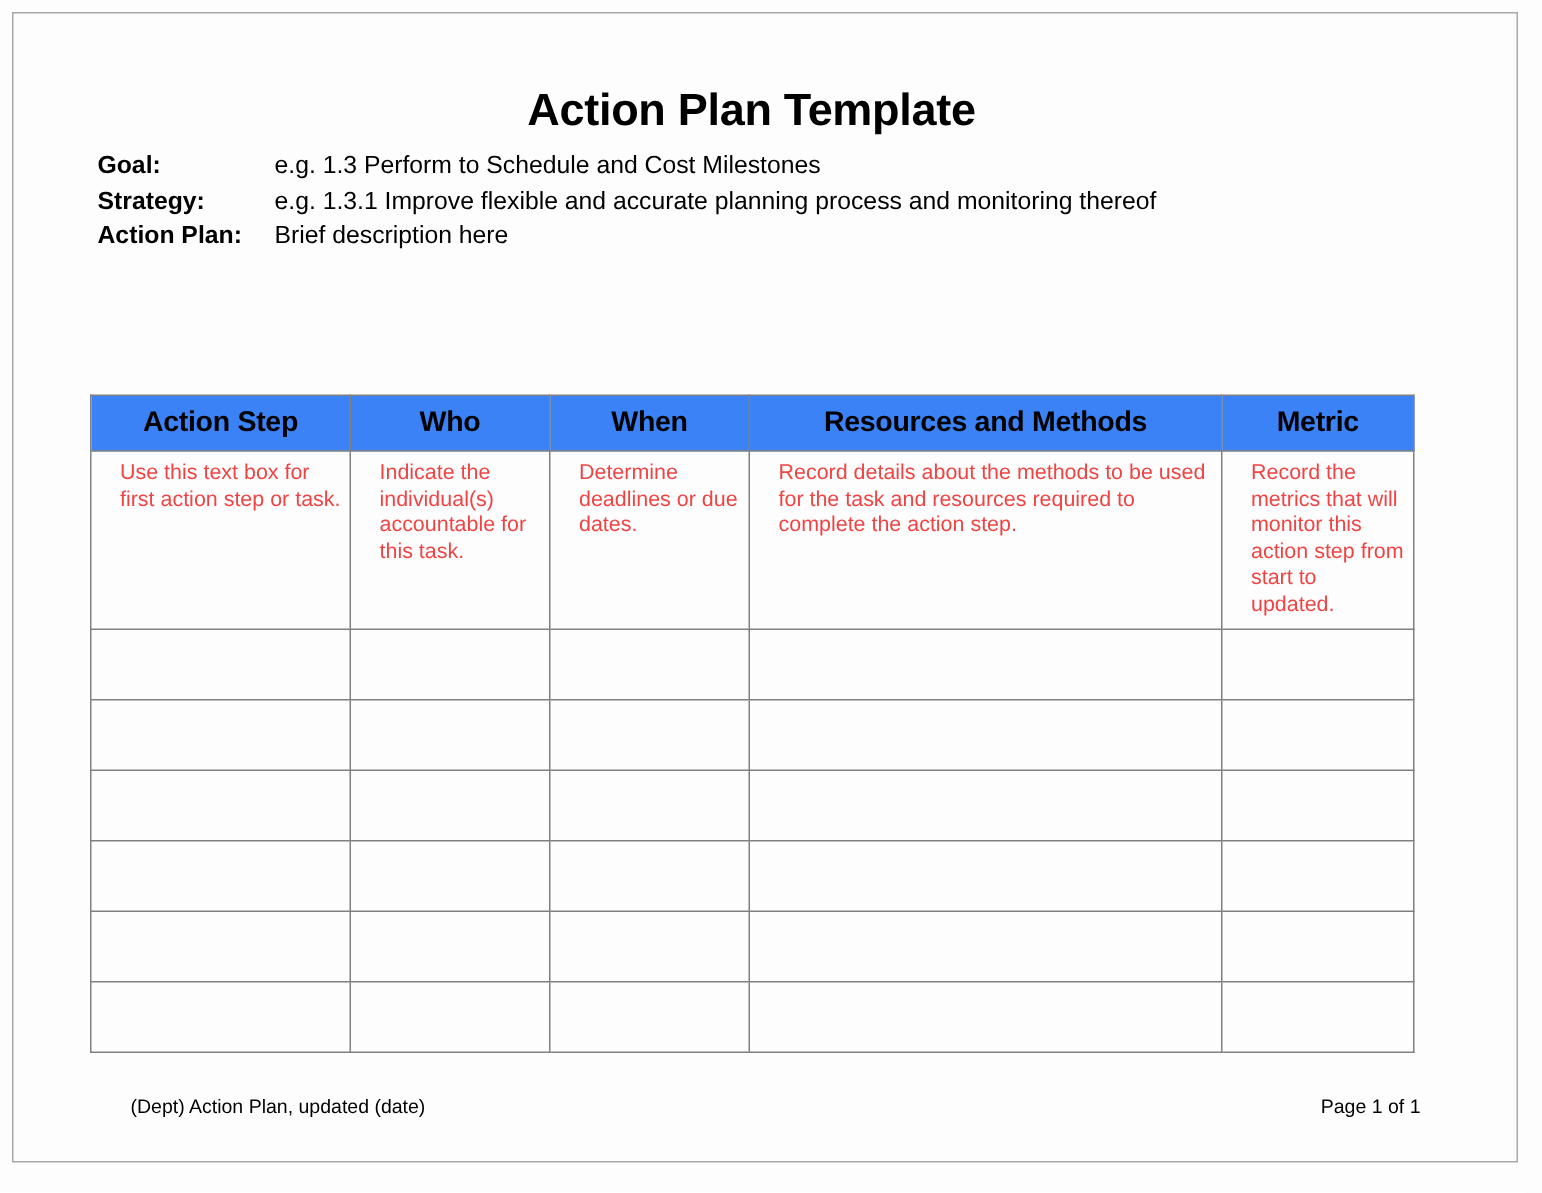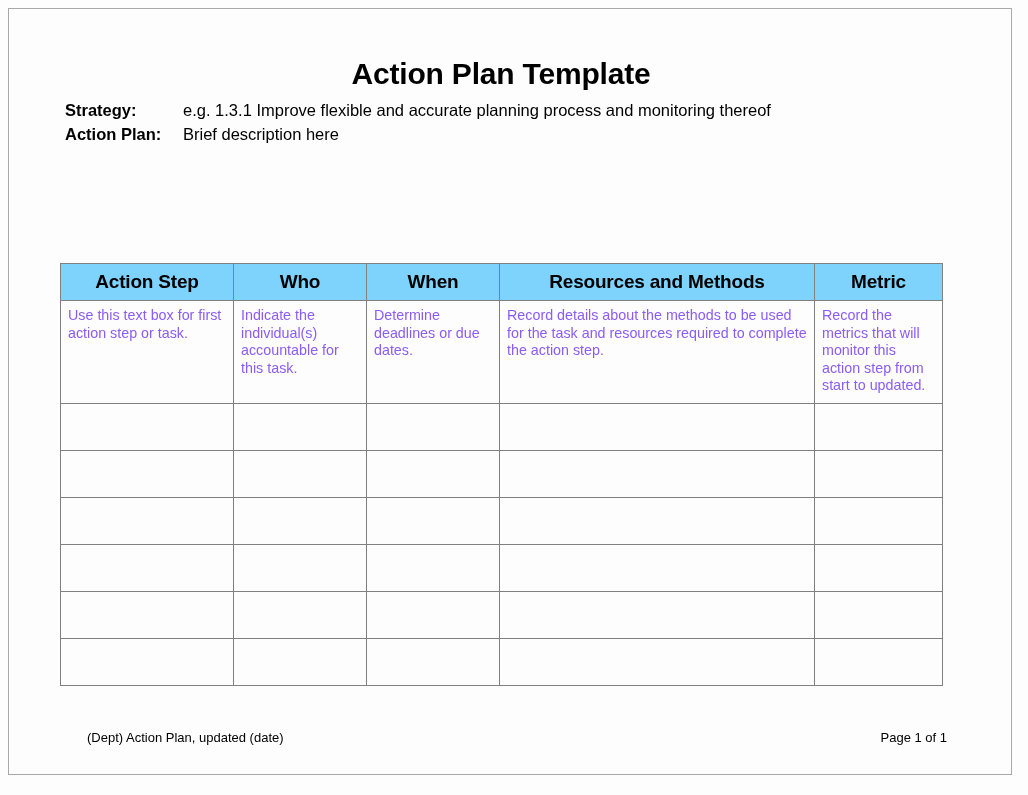--- a/index.html
+++ b/index.html
@@ -82,34 +82,34 @@
     width: 882px;
     border-collapse: collapse;
     table-layout: fixed;
   }
   .tbl td, .tbl th {
     border: 1px solid #808080;
     padding: 0;
     vertical-align: top;
   }
   .tbl th {
-    background: #7dd3fc;
+    background: #3b82f6;
     text-align: center;
     font-size: 19px;
     font-weight: bold;
     height: 36px;
     line-height: 36px;
     padding: 0 2px;
     letter-spacing: -0.2px;
   }
   .tbl td.hint {
-    color: #8b5cf6;
+    color: #ef4444;
     font-size: 14.3px;
     line-height: 17.6px;
-    padding: 6px 6px 6px 7px;
+    padding: 6px 6px 6px 19px;
     height: 90px;
   }
   .tbl td.blank {
     height: 46px;
   }
   col.c1 { width: 173px; }
   col.c2 { width: 133px; }
   col.c3 { width: 133px; }
   col.c4 { width: 315px; }
   col.c5 { width: 128px; }
@@ -137,20 +137,23 @@
   <div class="page-border"></div>
 
   <div class="content">
 
     <div class="doc-title">Action Plan Template</div>
 
     <div class="meta">
 
 
 
+      <div class="meta-row">
+        <span class="meta-label">Goal:</span><span class="meta-value">e.g.  1.3  Perform to Schedule and Cost Milestones</span>
+      </div>
 
       <div class="meta-row">
         <span class="meta-label">Strategy:</span><span class="meta-value">e.g.  1.3.1  Improve flexible and accurate planning process and monitoring thereof</span>
       </div>
 
 
       <div class="meta-row">
         <span class="meta-label">Action Plan:</span><span class="meta-value">Brief description here</span>
       </div>
 

